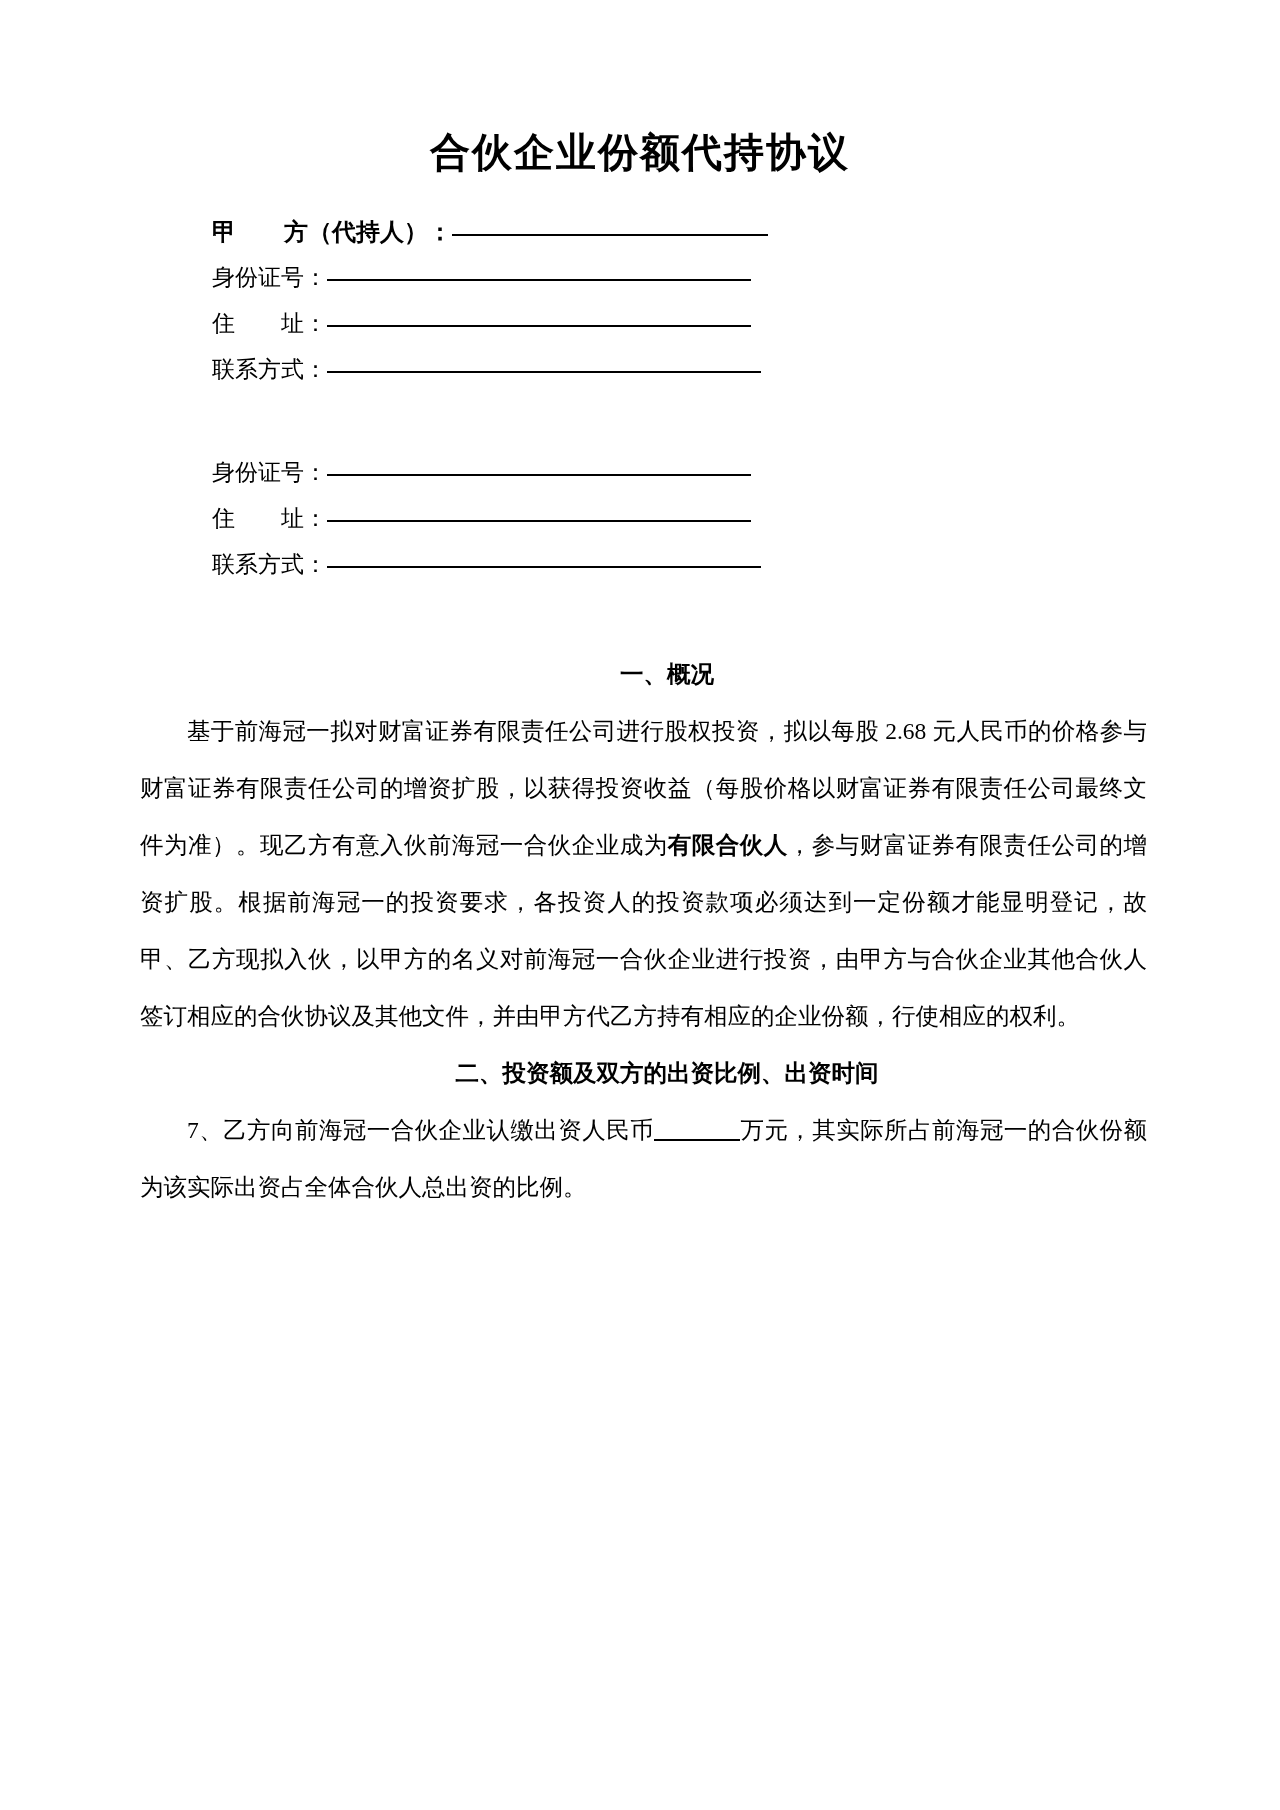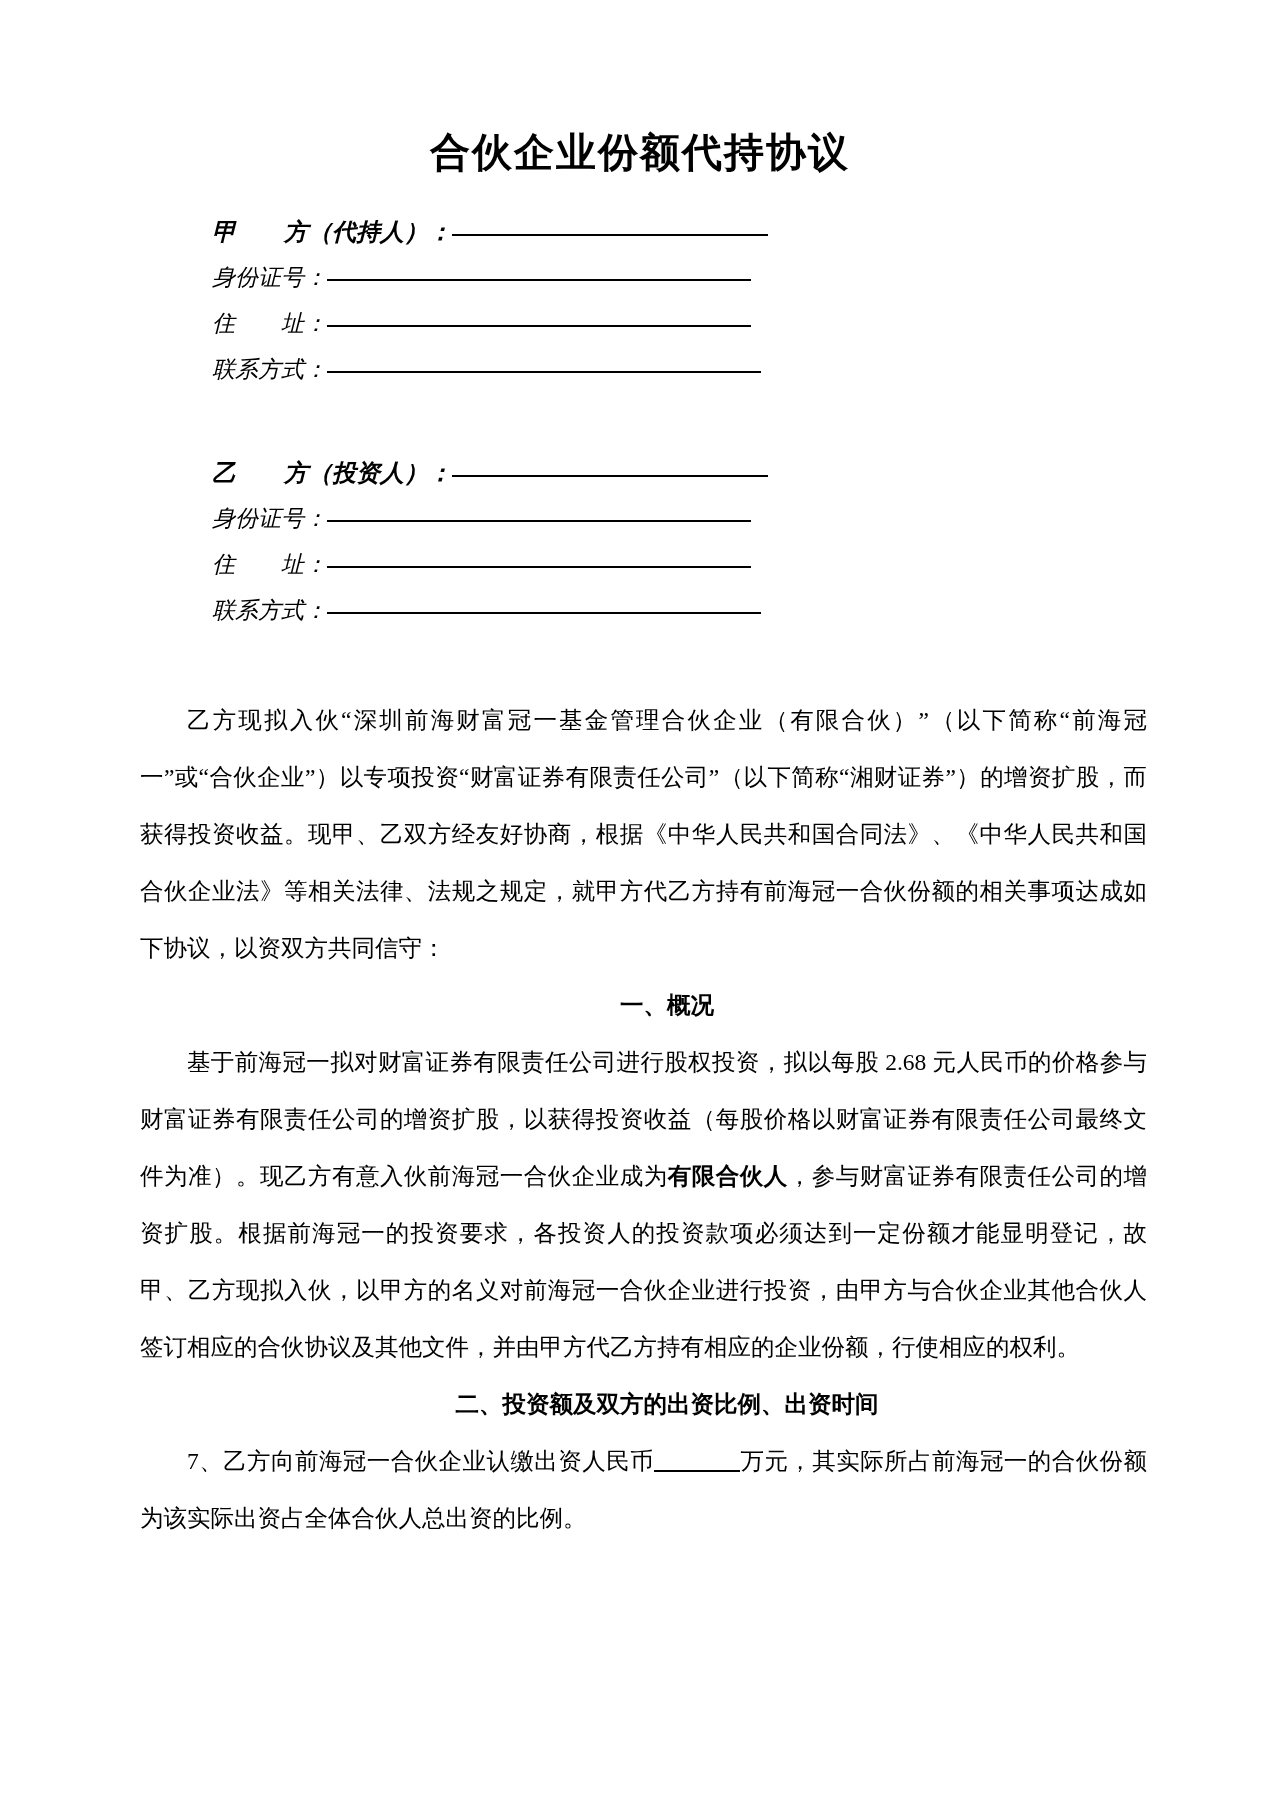--- a/index.html
+++ b/index.html
@@ -34,21 +34,20 @@
     padding-top: 131px;
     line-height: 1.1;
     font-family: "Liberation Serif", "DejaVu Serif", serif;
   }
 
   
   .parties {
     margin-top: 34px;
     padding-left: 212px;
     padding-right: 120px;
-    font-style: italic;
   }
   .party-block + .party-block {
     margin-top: 57px;
   }
   .field-row {
     display: flex;
     align-items: baseline;
     font-size: 23px;
     line-height: 46px;
     white-space: nowrap;
@@ -129,42 +128,37 @@
         <span class="field-rule rule-w-addr"></span>
       </div>
       <div class="field-row">
         <span class="field-label">联系方式：</span>
         <span class="field-rule rule-w-tel"></span>
       </div>
     </div>
 
     <div class="party-block">
       <div class="field-row">
-        <span class="field-label bold">乙　　方（投资人）：</span>
-        <span class="field-rule rule-w-main"></span>
-      </div>
-      <div class="field-row">
         <span class="field-label">身份证号：</span>
         <span class="field-rule rule-w-id"></span>
       </div>
       <div class="field-row">
         <span class="field-label">住　　址：</span>
         <span class="field-rule rule-w-addr"></span>
       </div>
       <div class="field-row">
         <span class="field-label">联系方式：</span>
         <span class="field-rule rule-w-tel"></span>
       </div>
     </div>
 
   </div>
 
   <div class="body-wrap">
 
-    <p class="para">乙方现拟入伙“深圳前海财富冠一基金管理合伙企业（有限合伙）”（以下简称“前海冠一”或“合伙企业”）以专项投资“财富证券有限责任公司”（以下简称“湘财证券”）的增资扩股，而获得投资收益。现甲、乙双方经友好协商，根据《中华人民共和国合同法》、《中华人民共和国合伙企业法》等相关法律、法规之规定，就甲方代乙方持有前海冠一合伙份额的相关事项达成如下协议，以资双方共同信守：</p>
 
     <h2 class="section-head">一、概况</h2>
 
     <p class="para"><span>基于前海冠一拟对财富证券有限责任公司进行股权投资，拟以每股 2.68 元人民币的价格参与财富证券有限责任公司的增资扩股，以获得投资收益（每股价格以财富证券有限责任公司最终文件为准）。现乙方有意入伙前海冠一合伙企业成为</span><span class="b">有限合伙人</span><span>，参与财富证券有限责任公司的增资扩股。根据前海冠一的投资要求，各投资人的投资款项必须达到一定份额才能显明登记，故甲、乙方现拟入伙，以甲方的名义对前海冠一合伙企业进行投资，由甲方与合伙企业其他合伙人签订相应的合伙协议及其他文件，并由甲方代乙方持有相应的企业份额，行使相应的权利。</span></p>
 
     <h2 class="section-head">二、投资额及双方的出资比例、出资时间</h2>
 
     <p class="para"><span>7、乙方向前海冠一合伙企业认缴出资人民币</span><span class="inline-blank"></span><span>万元，其实际所占前海冠一的合伙份额为该实际出资占全体合伙人总出资的比例。</span></p>
 
   </div>

